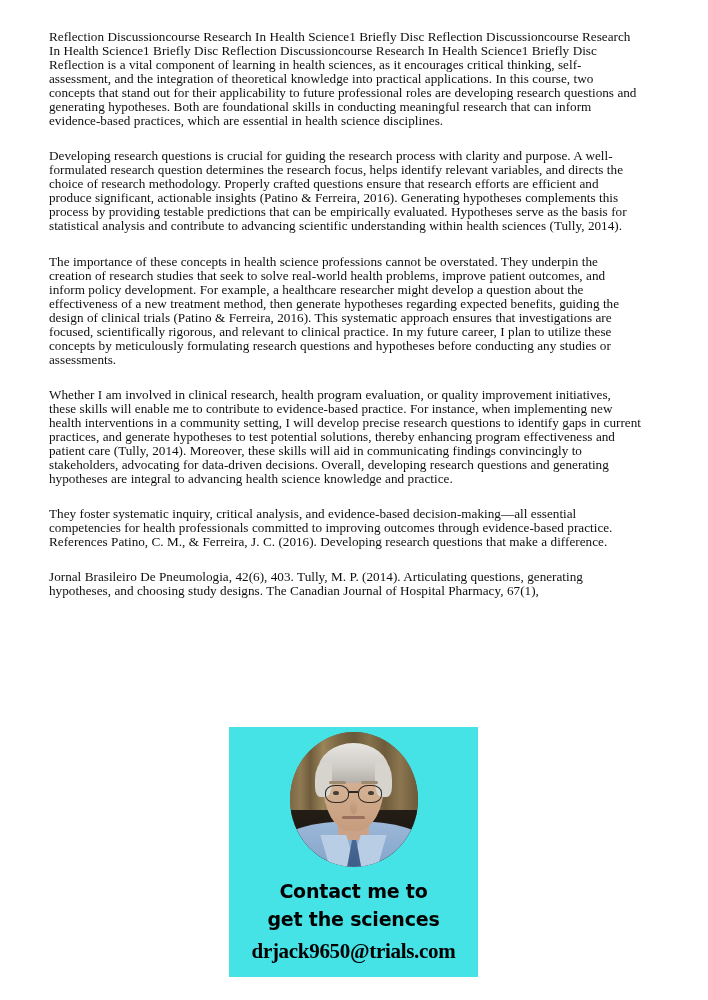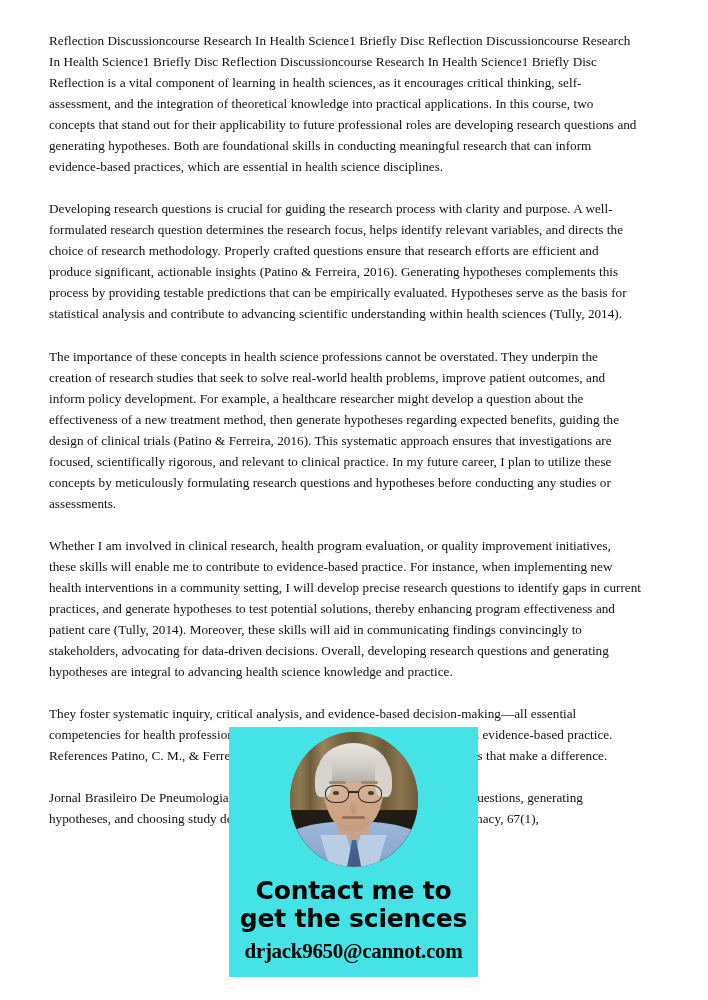--- a/index.html
+++ b/index.html
@@ -26,21 +26,21 @@
   #doc-body {
     position: absolute;
     left: 49px;
     top: 30px;
     width: 592px;
   }
 
   .para {
     font-family: "Liberation Serif", "DejaVu Serif", serif;
     font-size: 13.2px;
-    line-height: 21px;
+    line-height: 14px;
     color: #100f0f;
     text-align: left;
     margin: 0 0 21.3px 0;
     white-space: normal;
     word-spacing: 0.1px;
     letter-spacing: 0.01px;
   }
   .para:last-child { margin-bottom: 0; }
 
   
@@ -158,21 +158,21 @@
   }
 
   #overlay .line {
     font-weight: bold;
     color: #000000;
     text-align: center;
     width: 100%;
   }
   #contact-line-1, #contact-line-2 {
     font-family: "DejaVu Sans", "Liberation Sans", sans-serif;
-    font-size: 25px;
+    font-size: 19px;
     line-height: 28px;
     letter-spacing: -0.2px;
   }
   #contact-line-1 { margin-top: 10px; }
   #contact-email {
     font-family: "Liberation Serif", "DejaVu Serif", serif;
     font-size: 21px;
     line-height: 28px;
     margin-top: 4px;
     letter-spacing: -0.3px;
@@ -212,16 +212,16 @@
       <div class="ph-eye-r"></div>
       <div class="ph-glass-l"></div>
       <div class="ph-glass-r"></div>
       <div class="ph-bridge"></div>
       <div class="ph-nose"></div>
       <div class="ph-mouth"></div>
     </div>
 
     <div class="line" id="contact-line-1">Contact me to</div>
     <div class="line" id="contact-line-2">get the sciences</div>
-    <div class="line" id="contact-email">drjack9650@cannot.com</div>
+    <div class="line" id="contact-email">drjack9650@trials.com</div>
   </div>
 
 </div>
 
 </body></html>

